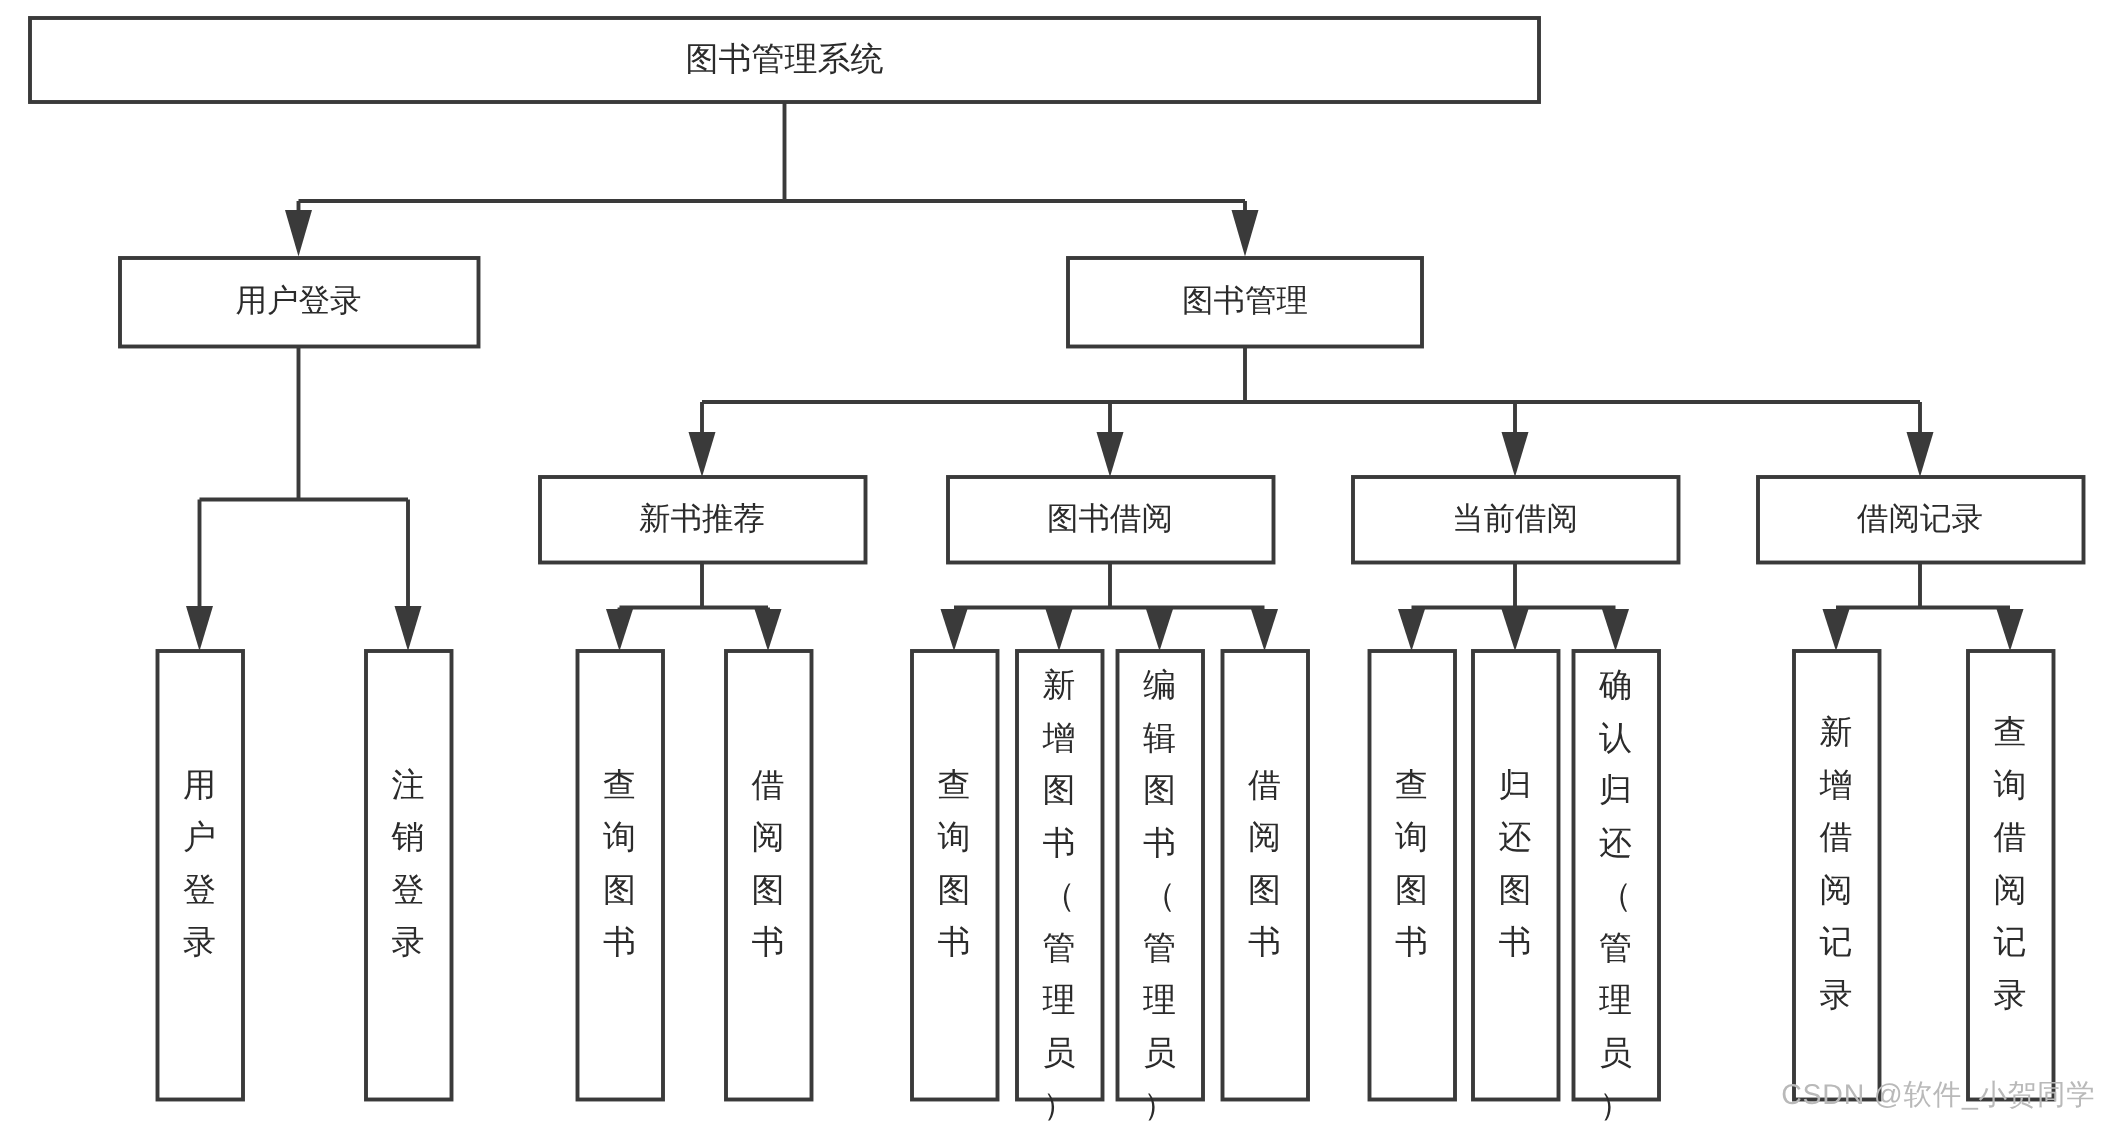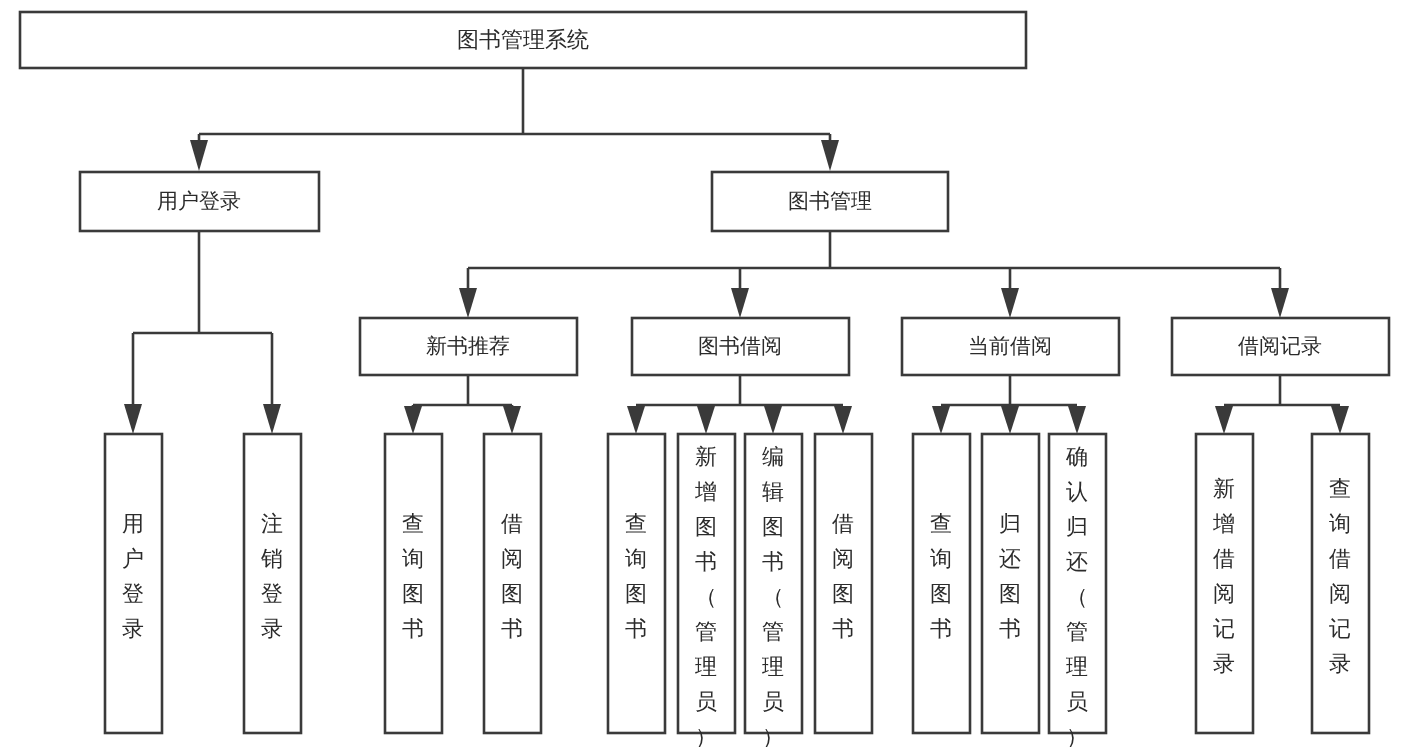--- a/index.html
+++ b/index.html
@@ -226,13 +226,14 @@
       <text class="node-label-v"><tspan x="1224" y="495.5">新</tspan><tspan x="1224" y="530.5">增</tspan><tspan x="1224" y="565.5">借</tspan><tspan x="1224" y="600.5">阅</tspan><tspan x="1224" y="635.5">记</tspan><tspan x="1224" y="670.5">录</tspan></text>
     </g>
 
     <g>
       <rect class="node-box" x="1312" y="434" width="57" height="299"></rect>
       <text class="node-label-v"><tspan x="1340" y="495.5">查</tspan><tspan x="1340" y="530.5">询</tspan><tspan x="1340" y="565.5">借</tspan><tspan x="1340" y="600.5">阅</tspan><tspan x="1340" y="635.5">记</tspan><tspan x="1340" y="670.5">录</tspan></text>
     </g>
 
   </svg>
 
+  <div class="watermark">CSDN @软件_小贺同学</div>
 </div>
 
 </body></html>

